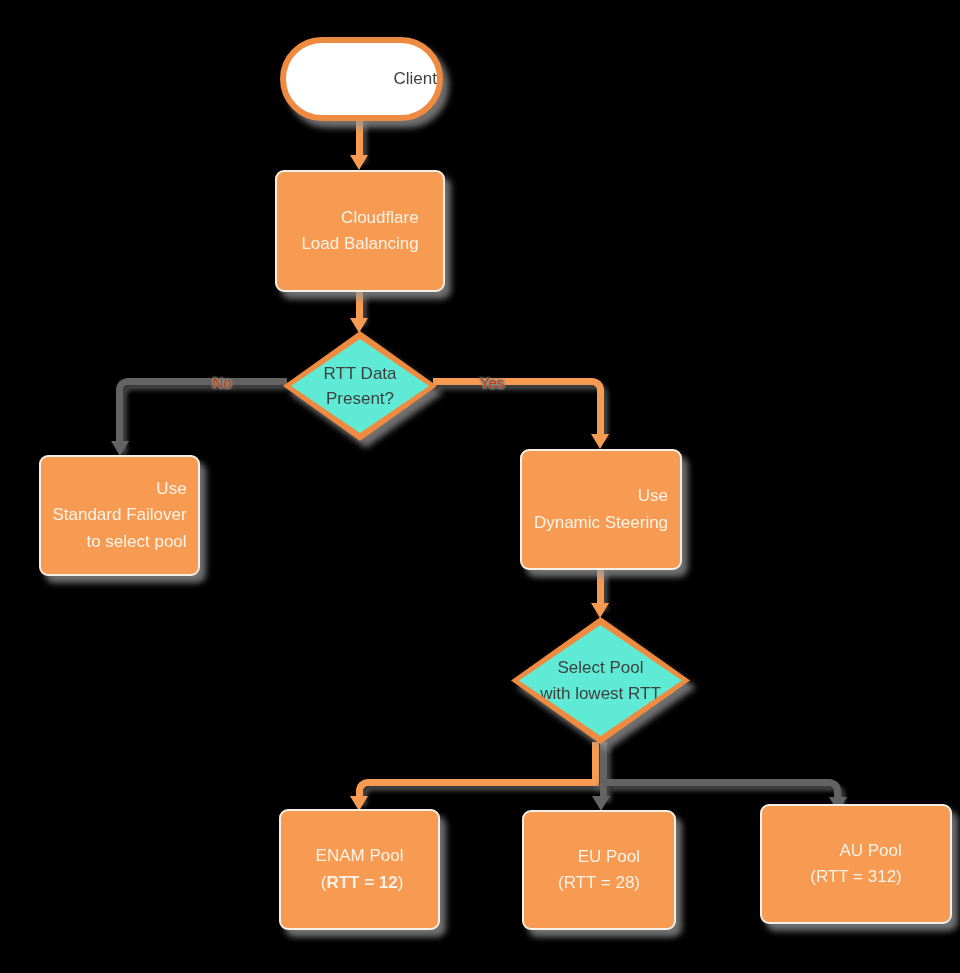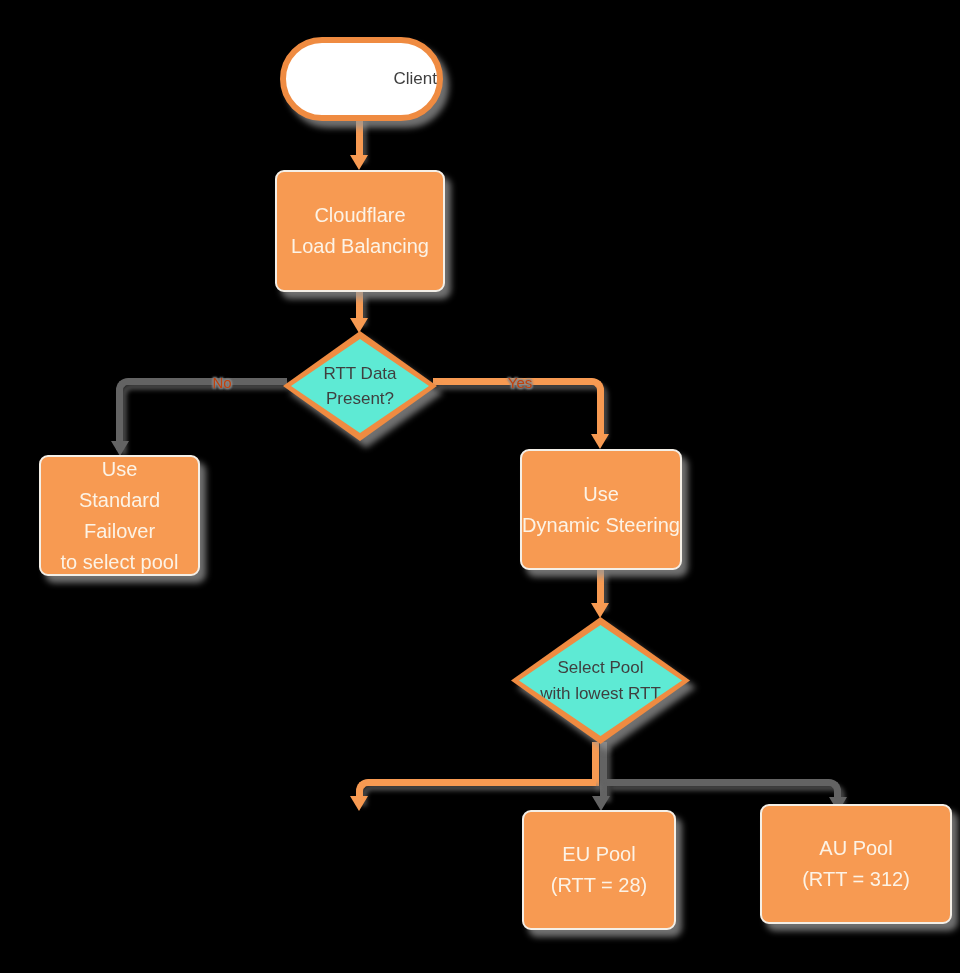--- a/index.html
+++ b/index.html
@@ -8,21 +8,21 @@
   }
   html,body{margin:0;padding:0;background:var(--bg);}
   .canvas{position:relative;width:960px;height:973px;background:var(--bg);overflow:hidden;
           font-family:"Liberation Sans",sans-serif;}
   
   .shape{position:absolute;box-sizing:border-box;display:flex;align-items:center;justify-content:center;
          text-align:center;filter:drop-shadow(6px 7px 3px rgba(150,150,150,0.75));}
   .stadium{background:#ffffff;border:6px solid var(--orange-stroke);border-radius:44px;
            color:var(--text-dark);font-size:17px;justify-content:flex-end;}
   .obox{background:var(--orange);border:2px solid var(--box-rim);border-radius:9px;
-        color:var(--text-light);font-size:20px;line-height:1.55;}
+        color:var(--text-light);font-size:17px;line-height:1.55;text-align:right;}
   .obox .ln{display:block;}
   .diamond-wrap{position:absolute;filter:drop-shadow(6px 7px 3px rgba(150,150,150,0.75));}
   .diamond-outer,.diamond-inner{position:absolute;clip-path:polygon(50% 0,100% 50%,50% 100%,0 50%);}
   .diamond-outer{inset:0;background:var(--orange-stroke);}
   .diamond-inner{inset:8px;background:#5eead4;display:flex;align-items:center;justify-content:center;
                  text-align:center;color:var(--text-dark);font-size:17px;line-height:1.5;}
   .diamond-inner .ln{display:block;}
   
   .edge{position:absolute;filter:drop-shadow(4px 5px 2px rgba(125,125,125,0.55));}
   .ev-o{width:7px;background:var(--orange);}
@@ -68,21 +68,21 @@
 
   <div class="edge el-o-left" style="left:356px;top:779px;width:240px;height:22px;"></div>
   <div class="arrow ar-o" style="left:350px;top:796px;"></div>
 
   <div class="arrow ar-g" style="left:592px;top:796px;"></div>
 
   <div class="edge el-g-right" style="left:607px;top:779px;width:234px;height:22px;"></div>
   <div class="arrow ar-g" style="left:829px;top:797px;"></div>
 
   <div class="edge-label" style="left:198px;top:374px;">No</div>
-  <div class="edge-label" style="left:496px;top:374px;">Yes</div>
+  <div class="edge-label" style="left:468px;top:374px;">Yes</div>
 
   <div class="shape stadium" style="left:280px;top:37px;width:163px;height:84px;">
     <span>Client</span>
   </div>
 
   <div class="shape obox" style="left:275px;top:170px;width:170px;height:122px;">
     <div>
       <span class="ln">Cloudflare</span>
       <span class="ln">Load Balancing</span>
     </div>
@@ -116,20 +116,26 @@
   <div class="diamond-wrap" style="left:511px;top:617px;width:179px;height:127px;">
     <div class="diamond-outer"></div>
     <div class="diamond-inner">
       <div>
         <span class="ln">Select Pool</span>
         <span class="ln">with lowest RTT</span>
       </div>
     </div>
   </div>
 
+  <div class="shape obox" style="left:279px;top:809px;width:161px;height:121px;">
+    <div>
+      <span class="ln">ENAM Pool</span>
+      <span class="ln"><span>(</span><b>RTT = 12</b><span>)</span></span>
+    </div>
+  </div>
 
   <div class="shape obox" style="left:522px;top:810px;width:154px;height:120px;">
     <div>
       <span class="ln">EU Pool</span>
       <span class="ln">(RTT = 28)</span>
     </div>
   </div>
 
   <div class="shape obox" style="left:760px;top:804px;width:192px;height:120px;">
     <div>

